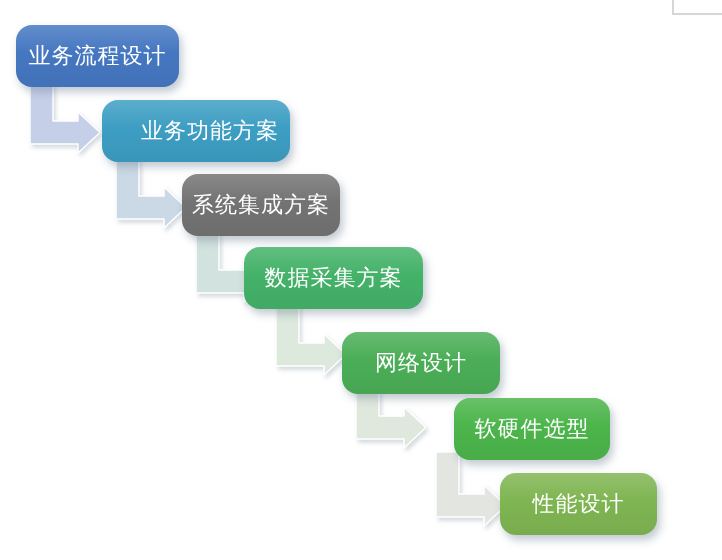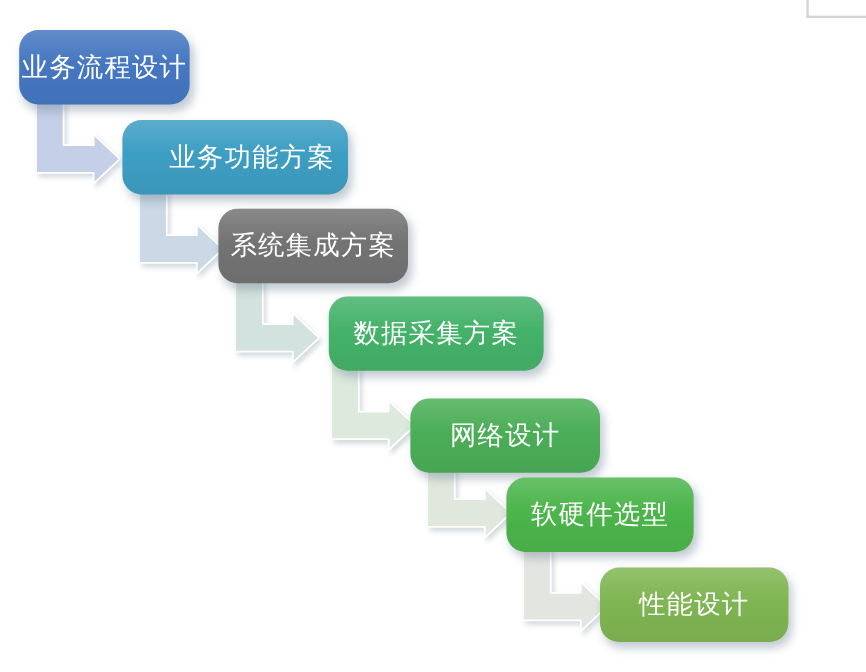--- a/index.html
+++ b/index.html
@@ -28,24 +28,24 @@
     position:absolute;height:62px;border-radius:16px;
     display:flex;align-items:center;justify-content:center;
     color:#ffffff;font-size:22px;letter-spacing:1px;font-weight:400;
     box-shadow:3px 5px 8px rgba(118,136,154,0.45);
   }
   .step::before{
     content:"";position:absolute;inset:0;border-radius:16px;pointer-events:none;
     background:linear-gradient(180deg,rgba(255,255,255,0.16),rgba(255,255,255,0) 45%,rgba(0,0,0,0.05));
   }
   .step-label{position:relative;z-index:1;white-space:nowrap;}
-  .s1{left:16px;top:25px;width:142px}
+  .s1{left:16px;top:25px;width:163px}
   .s2{left:102px;top:100px;width:160px}
   .s3{left:182px;top:174px;width:158px}
-  .s4{left:274px;top:247px;width:179px}
+  .s4{left:244px;top:247px;width:179px}
   .s5{left:342px;top:332px;width:158px}
   .s6{left:422px;top:398px;width:156px}
   .s7{left:500px;top:473px;width:157px}
 </style>
 </head>
 <body>
 
 <div class="stage">
 
   <div class="corner-fragment"></div>
@@ -77,20 +77,20 @@
   </div>
   <div class="step s3" style="background-color: #737373;">
     <span class="step-label">系统集成方案</span>
   </div>
   <div class="step s4" style="background-color: rgb(68, 178, 105);">
     <span class="step-label">数据采集方案</span>
   </div>
   <div class="step s5" style="background-color: rgb(75, 174, 87);">
     <span class="step-label">网络设计</span>
   </div>
-  <div class="step s6" style="background-color: rgb(76, 181, 75);">
+  <div class="step s6" style="background-color: rgb(76, 181, 75); margin-left: 32px;">
     <span class="step-label">软硬件选型</span>
   </div>
   <div class="step s7" style="background-color: rgb(127, 181, 82);">
     <span class="step-label">性能设计</span>
   </div>
 
 </div>
 
 </body></html>

